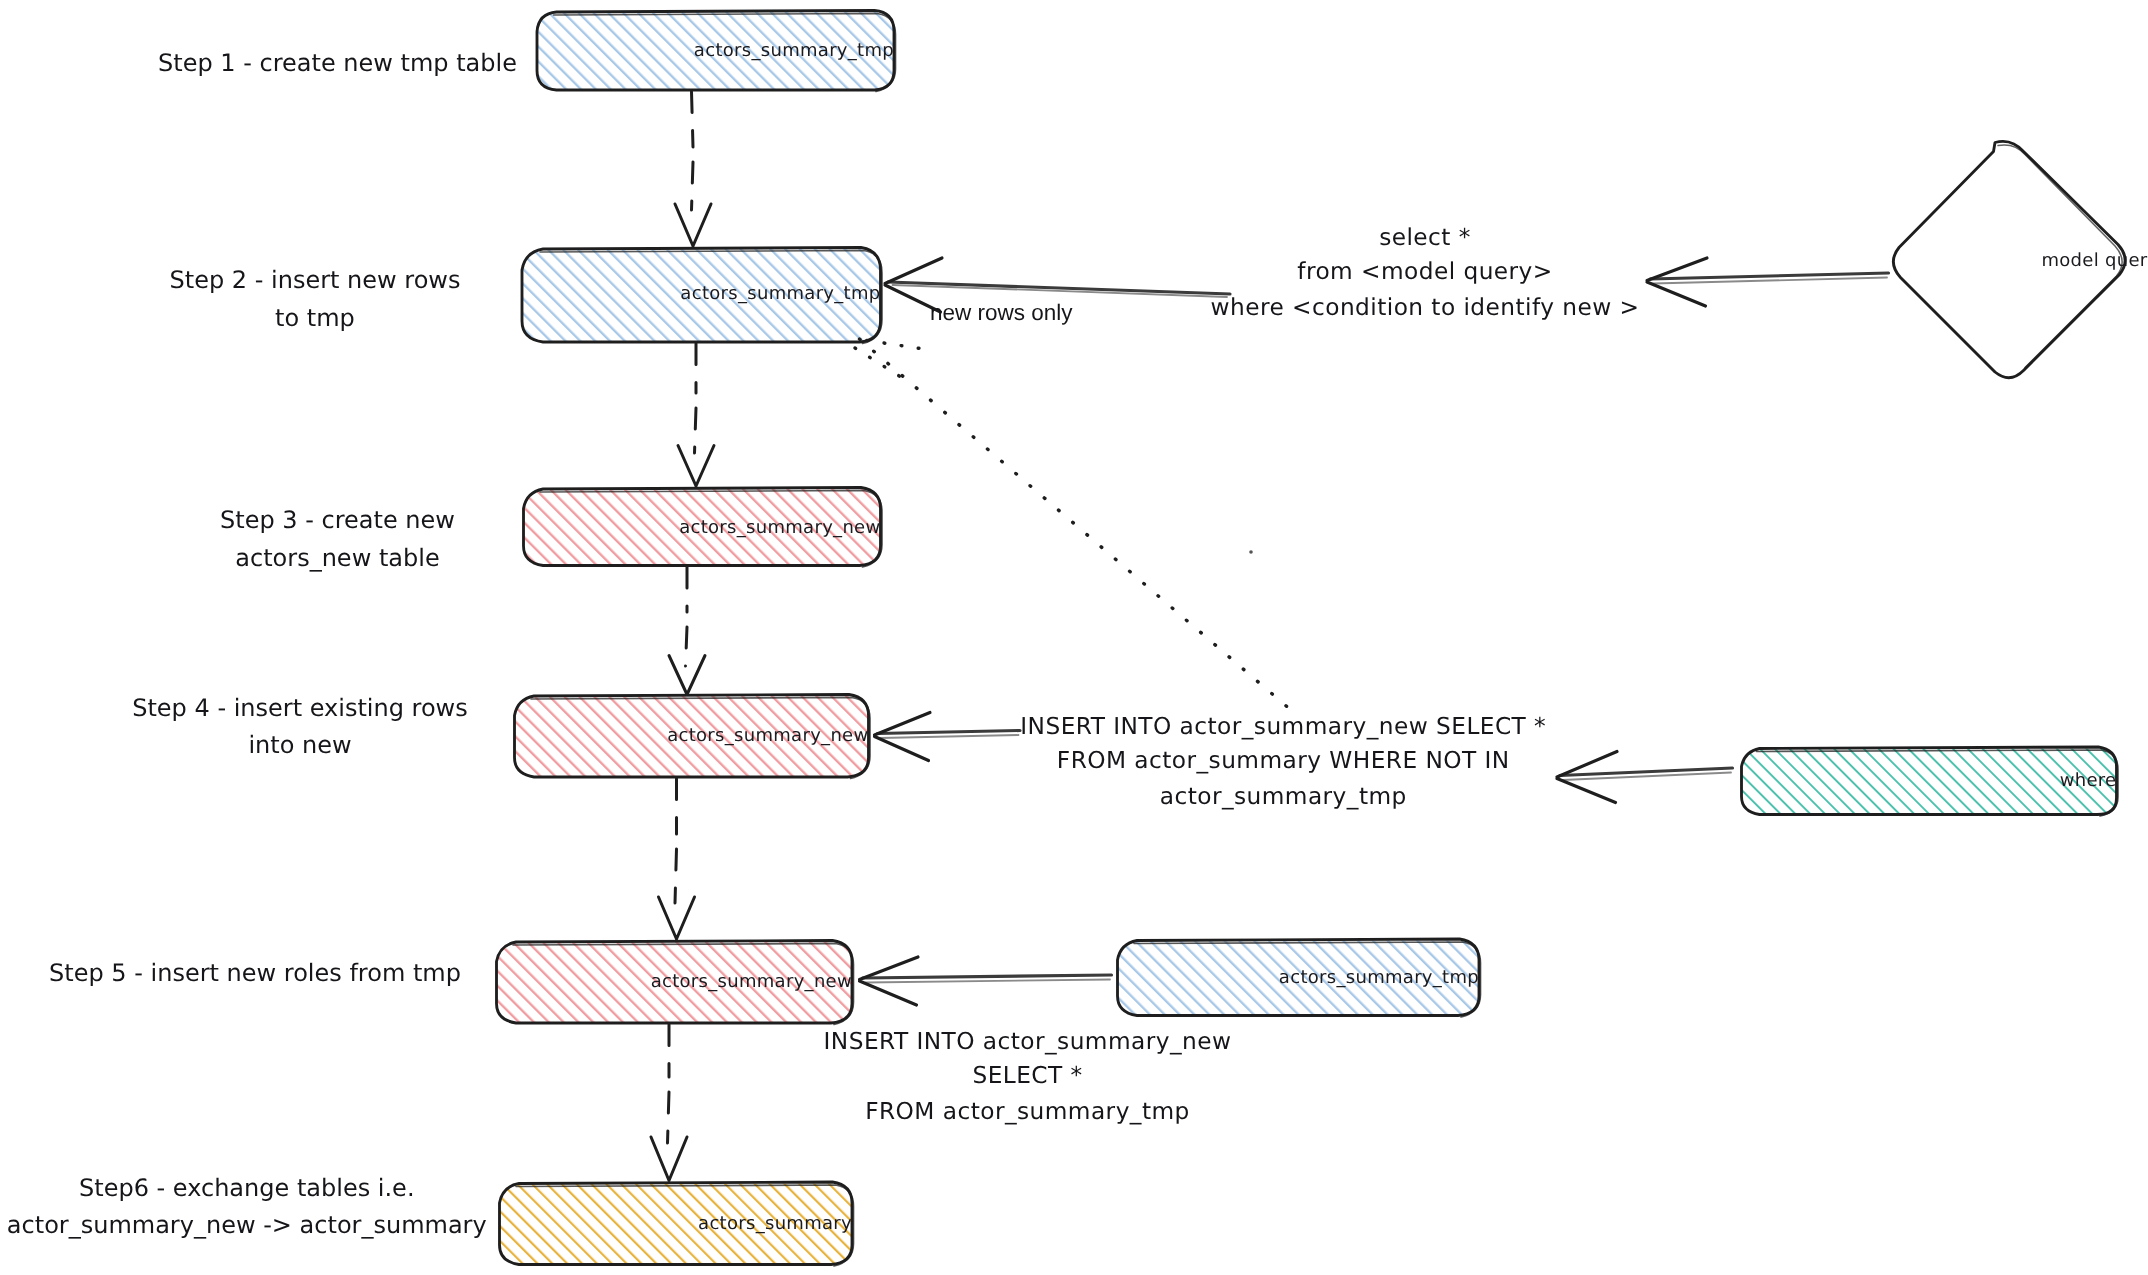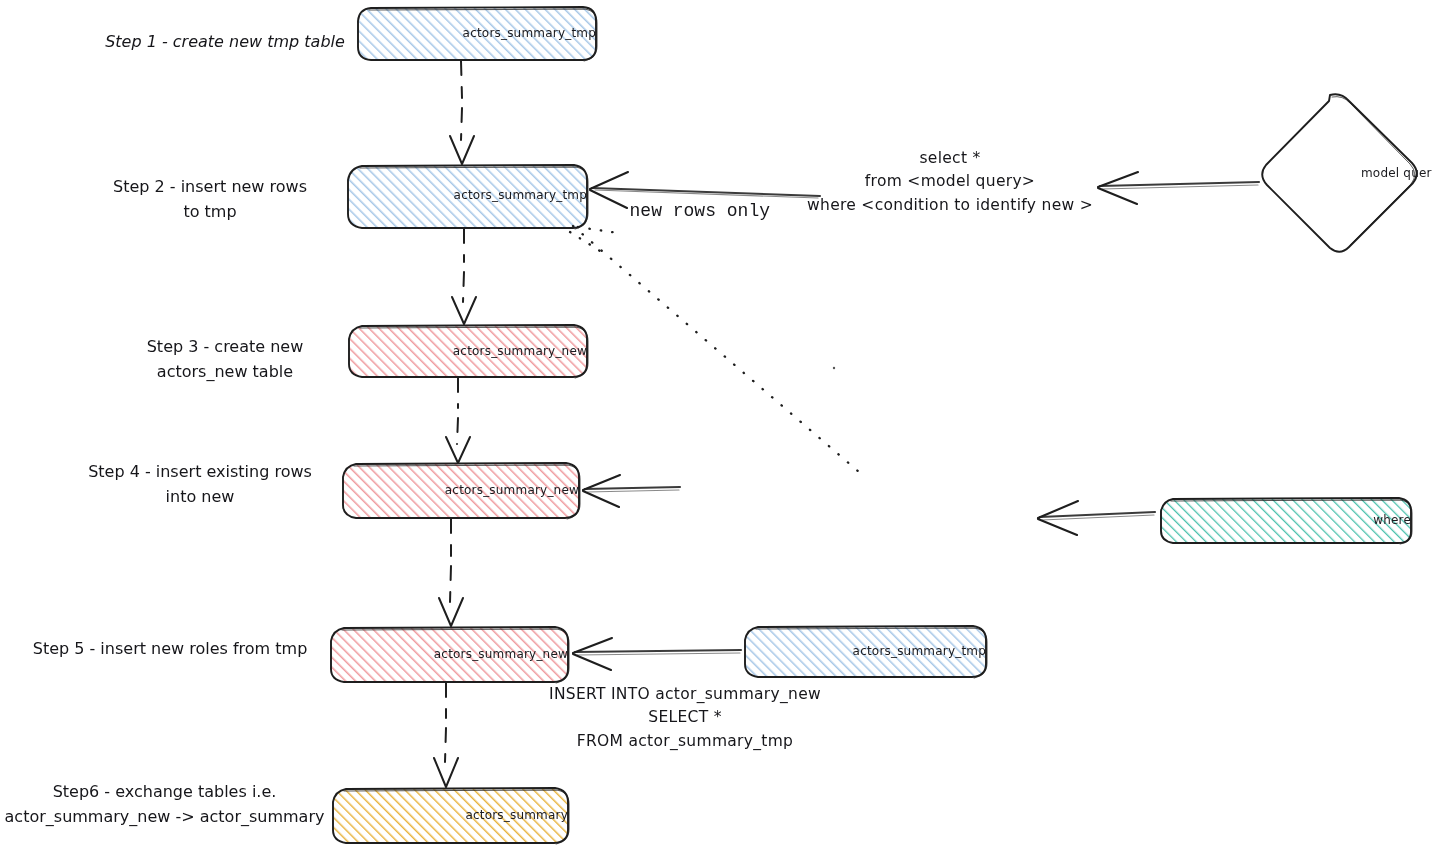--- a/index.html
+++ b/index.html
@@ -30,24 +30,24 @@
     color: #1b1b1f;
     font-family: "DejaVu Sans", sans-serif;
     font-size: 12px;
     letter-spacing: 0.2px;
     white-space: pre;
     pointer-events: none;
     line-height: 1.35;
   }
   .edge-label {
     position: absolute;
-    text-align: right;
+    text-align: left;
     color: #16161a;
-    font-family: Liberation Mono, monospace;
-    font-size: 18px;
+    font-family: Liberation Sans, sans-serif;
+    font-size: 15px;
     white-space: pre;
     line-height: 1.5;
   }
   .step-label {
     position: absolute;
     text-align: center;
     color: #16161a;
     font-family: "DejaVu Sans", sans-serif;
     font-size: 16px;
     white-space: pre;
@@ -211,21 +211,21 @@
   <div class="node-label" style="left:331px; top:646px; width:237px;">actors_summary_new</div>
 
   <div class="node-label" style="left:333px; top:807px; width:235px;">actors_summary</div>
 
   <div class="node-label" style="left:745px; top:643px; width:241px;">actors_summary_tmp</div>
 
   <div class="node-label" style="left:1161px; top:512px; width:250px;">where</div>
 
   <div class="node-label" style="left:1265px; top:165px; width:174px;">model query</div>
 
-  <div class="step-label" style="left:80px; top:30px; width:290px;font-style:italic;">Step 1 - create new tmp table</div>
+  <div class="step-label" style="left:80px; top:30px; width:290px;">Step 1 - create new tmp table</div>
 
   <div class="step-label" style="left:80px; top:175px; width:260px;">Step 2 - insert new rows
 to tmp</div>
 
   <div class="step-label" style="left:110px; top:335px; width:230px;">Step 3 - create new
 actors_new table</div>
 
   <div class="step-label" style="left:65px; top:460px; width:270px;">Step 4 - insert existing rows
 into new</div>
 
@@ -233,18 +233,21 @@
 
   <div class="step-label" style="left:2px; top:780px; width:325px;">Step6 - exchange tables i.e.
 actor_summary_new -&gt; actor_summary</div>
 
   <div class="edge-label" style="left:620px; top:198px; width:150px;">new rows only</div>
 
   <div class="edge-label sql-label" style="left:800px; top:147px; width:300px; text-align:center;">select *
 from &lt;model query&gt;
 where &lt;condition to identify new &gt;</div>
 
+  <div class="edge-label sql-label" style="left:678px; top:473px; width:355px; text-align:center;">INSERT INTO actor_summary_new SELECT *
+FROM actor_summary WHERE NOT IN
+actor_summary_tmp</div>
 
   <div class="edge-label sql-label" style="left:540px; top:683px; width:290px; text-align:center;">INSERT INTO actor_summary_new
 SELECT *
 FROM actor_summary_tmp</div>
 
 </div>
 
 </body></html>

